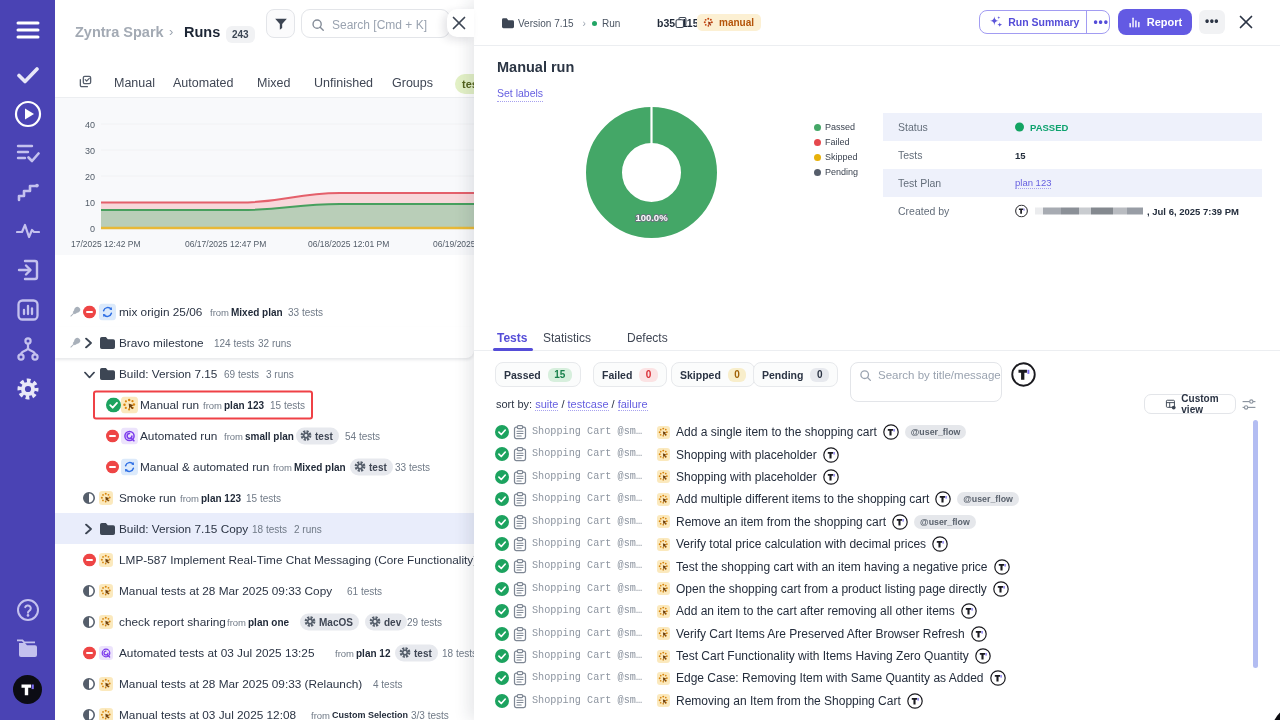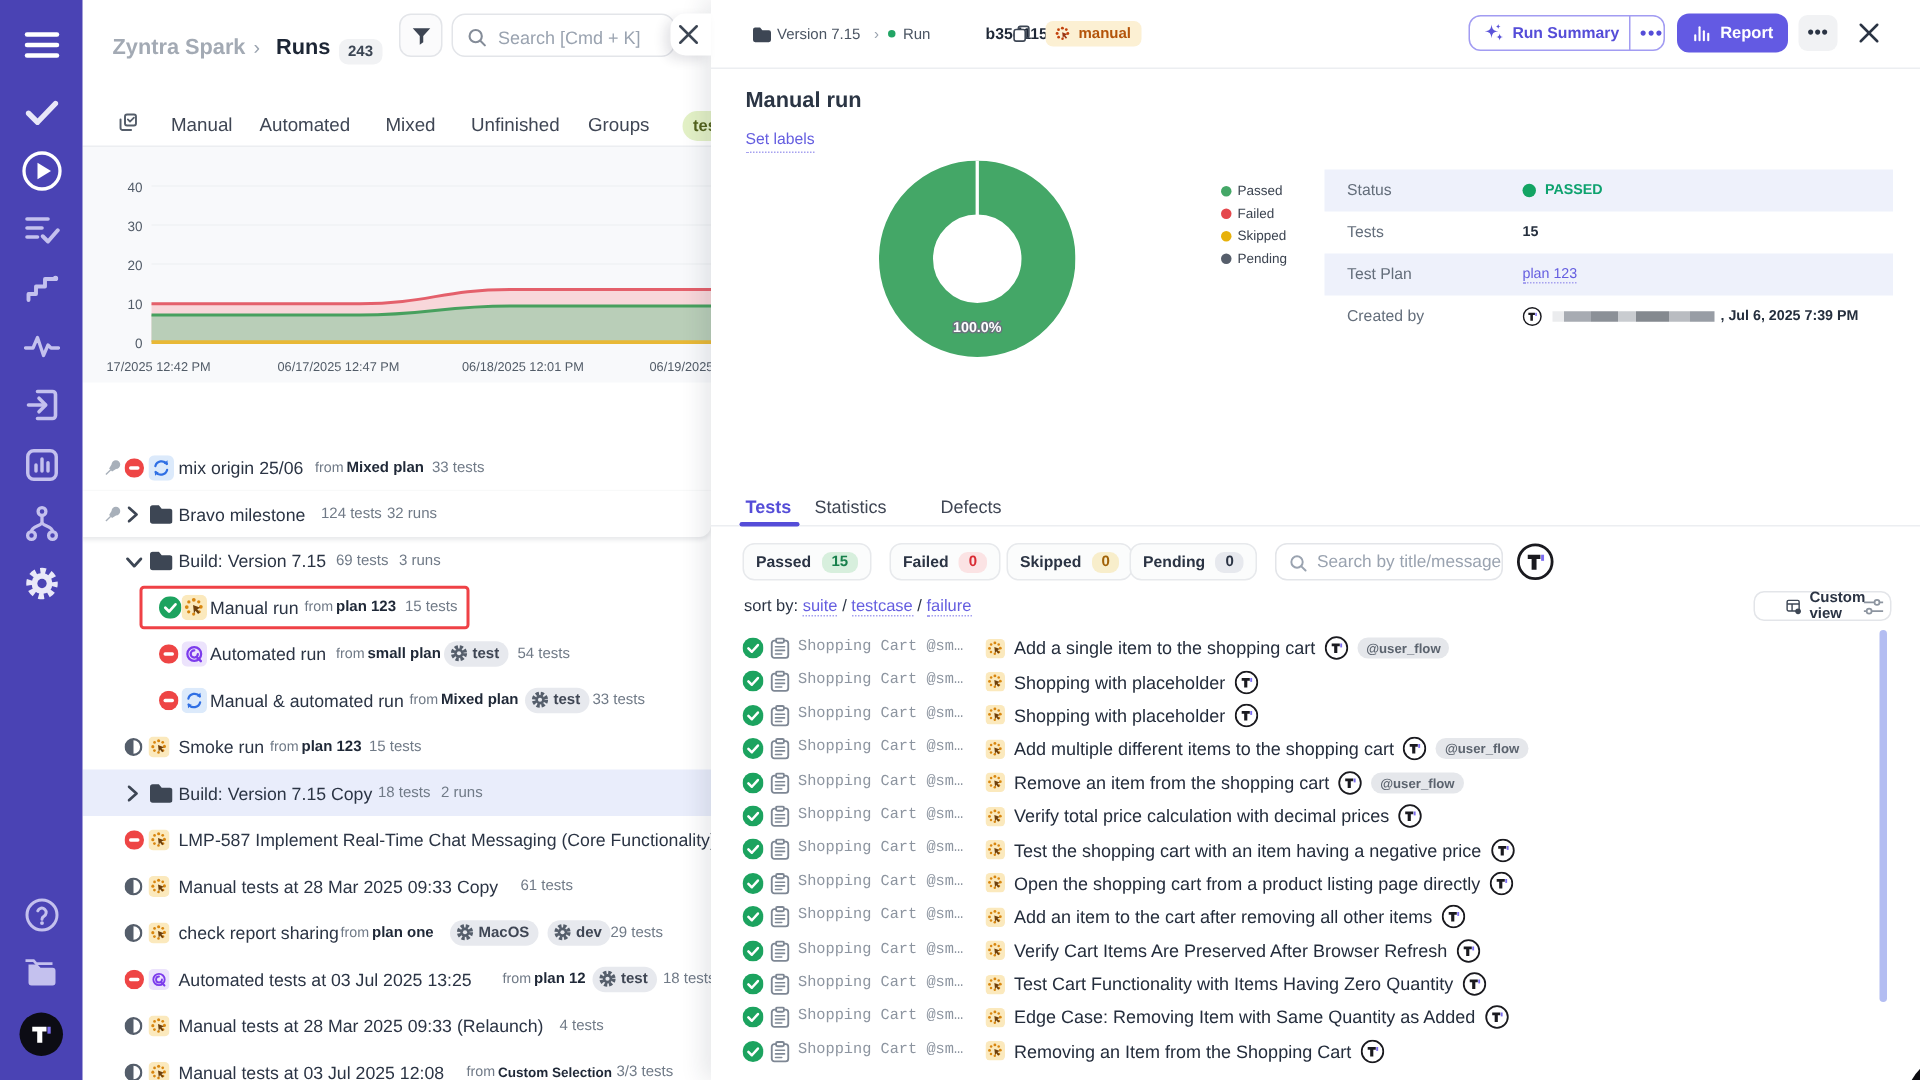--- a/index.html
+++ b/index.html
@@ -586,33 +586,33 @@
   <div class="abs" style="left:497px; top:331px; font-size:12px; font-weight:700; color:#554dd8;">Tests</div>
   <div class="abs" style="left:543px; top:331px; font-size:12px; color:#3f4654;">Statistics</div>
   <div class="abs" style="left:627px; top:331px; font-size:12px; color:#3f4654;">Defects</div>
   <div class="abs" style="left:474px; top:350px; width:806px; height:1px; background:#eceef1;"></div>
   <div class="abs" style="left:493px; top:348px; width:40px; height:3px; background:#554dd8; border-radius:2px;"></div>
 
   <div class="chip" style="left:495px;">Passed <span class="cbadge" style="background:#d7efdd; color:#18804c;">15</span></div>
   <div class="chip" style="left:593px;">Failed <span class="cbadge" style="background:#fbe3e4; color:#d92c34;">0</span></div>
   <div class="chip" style="left:671px;">Skipped <span class="cbadge" style="background:#f8eecb; color:#a16207;">0</span></div>
   <div class="chip" style="left:753px;">Pending <span class="cbadge" style="background:#e7e9ee; color:#2b3444;">0</span></div>
-  <div class="abs" style="left:850px; top:362px; width:152px; height:25px; border:1px solid #e3e5e9; border-radius:8px; background:#fff;">
+  <div class="abs" style="left:850px; top:362px; width:152px; height:40px; border:1px solid #e3e5e9; border-radius:8px; background:#fff;">
     <svg style="position:absolute; left:8px; top:6px;" width="13" height="13" viewBox="0 0 24 24">
         <circle cx="10.5" cy="10.5" r="7" stroke="#9aa3b0" stroke-width="2.4" fill="none"></circle>
         <line x1="15.8" y1="15.8" x2="21" y2="21" stroke="#9aa3b0" stroke-width="2.4" stroke-linecap="round"></line>
       </svg>
     <span style="position:absolute; left:27px; top:6px; font-size:11.5px; color:#9aa3b0;">Search by title/message</span>
   </div>
   <svg class="abs" style="left:1011px; top:362px;" width="25" height="25" viewBox="0 0 16 16">
       <use href="#s-tlogo"></use>
     </svg>
 
   <div class="abs" style="left:496px; top:398px; font-size:11px; color:#2b3444; white-space:nowrap;">sort by: <span class="lnk" style="border-bottom:1px dotted #a6a1ef;">suite</span> / <span class="lnk" style="border-bottom:1px dotted #a6a1ef;">testcase</span> / <span class="lnk" style="border-bottom:1px dotted #a6a1ef;">failure</span></div>
-  <div class="abs" style="left:1144px; top:394px; width:92px; height:20px; border:1px solid #e3e5e9; border-radius:7px; background:#fff; display:flex; align-items:center; gap:5px; padding-left:20px;margin-left:25px;">
+  <div class="abs" style="left:1144px; top:394px; width:92px; height:20px; border:1px solid #e3e5e9; border-radius:7px; background:#fff; display:flex; align-items:center; gap:5px; padding-left:20px;">
     <svg width="13" height="13" viewBox="0 0 24 24">
         <rect x="3" y="3" width="17" height="15" rx="2" stroke="#3d4654" stroke-width="2" fill="none"></rect>
         <line x1="3" y1="8" x2="20" y2="8" stroke="#3d4654" stroke-width="2"></line>
         <line x1="10" y1="8" x2="10" y2="18" stroke="#3d4654" stroke-width="2"></line>
         <circle cx="18.5" cy="18.5" r="4" fill="#3d4654"></circle>
       </svg>
     <span style="font-size:10px; font-weight:600; color:#2b3444;">Custom view</span>
   </div>
   <svg class="abs" style="left:1242px; top:398px;" width="14" height="13" viewBox="0 0 24 22">
       <g stroke="#8d95a0" stroke-width="2" fill="none">

